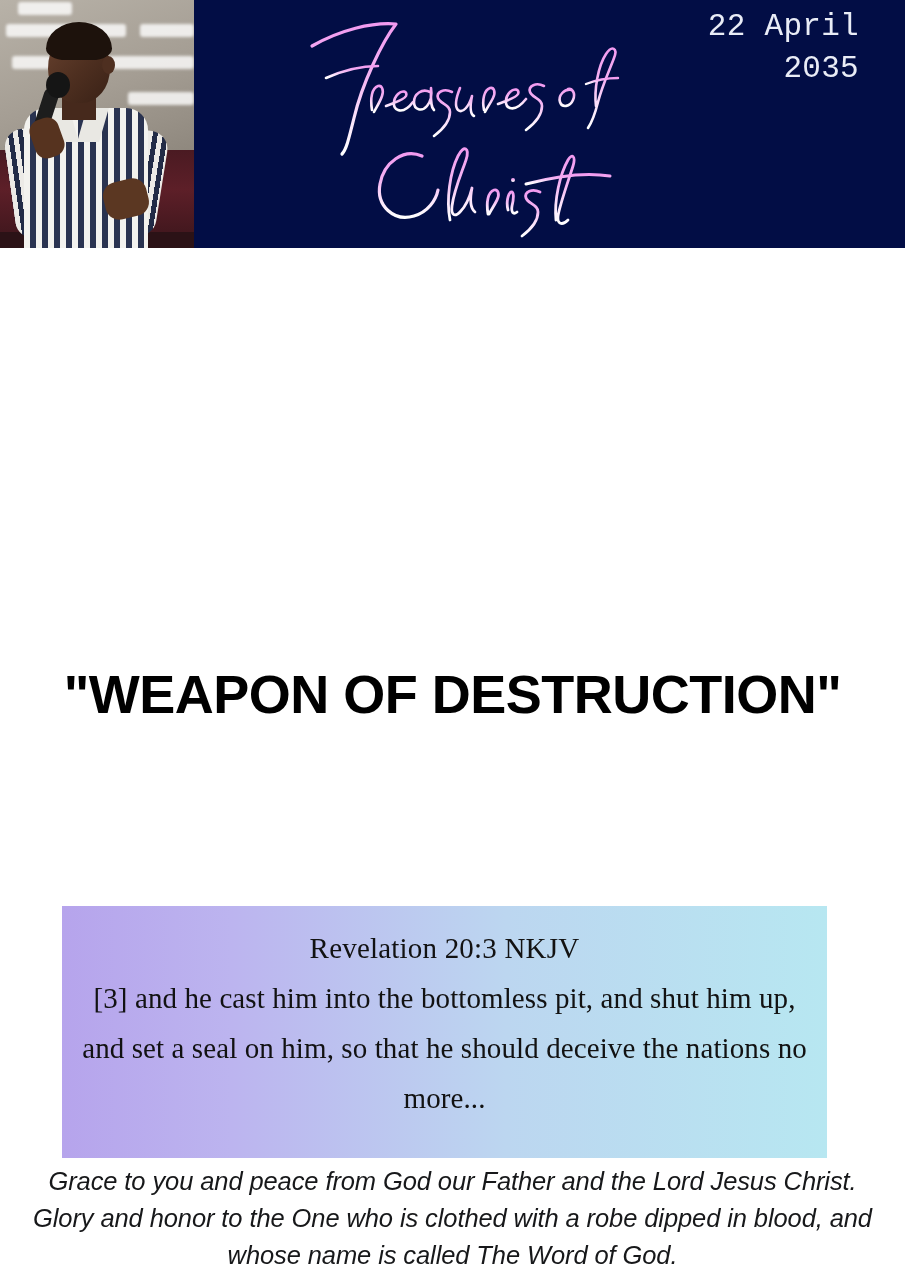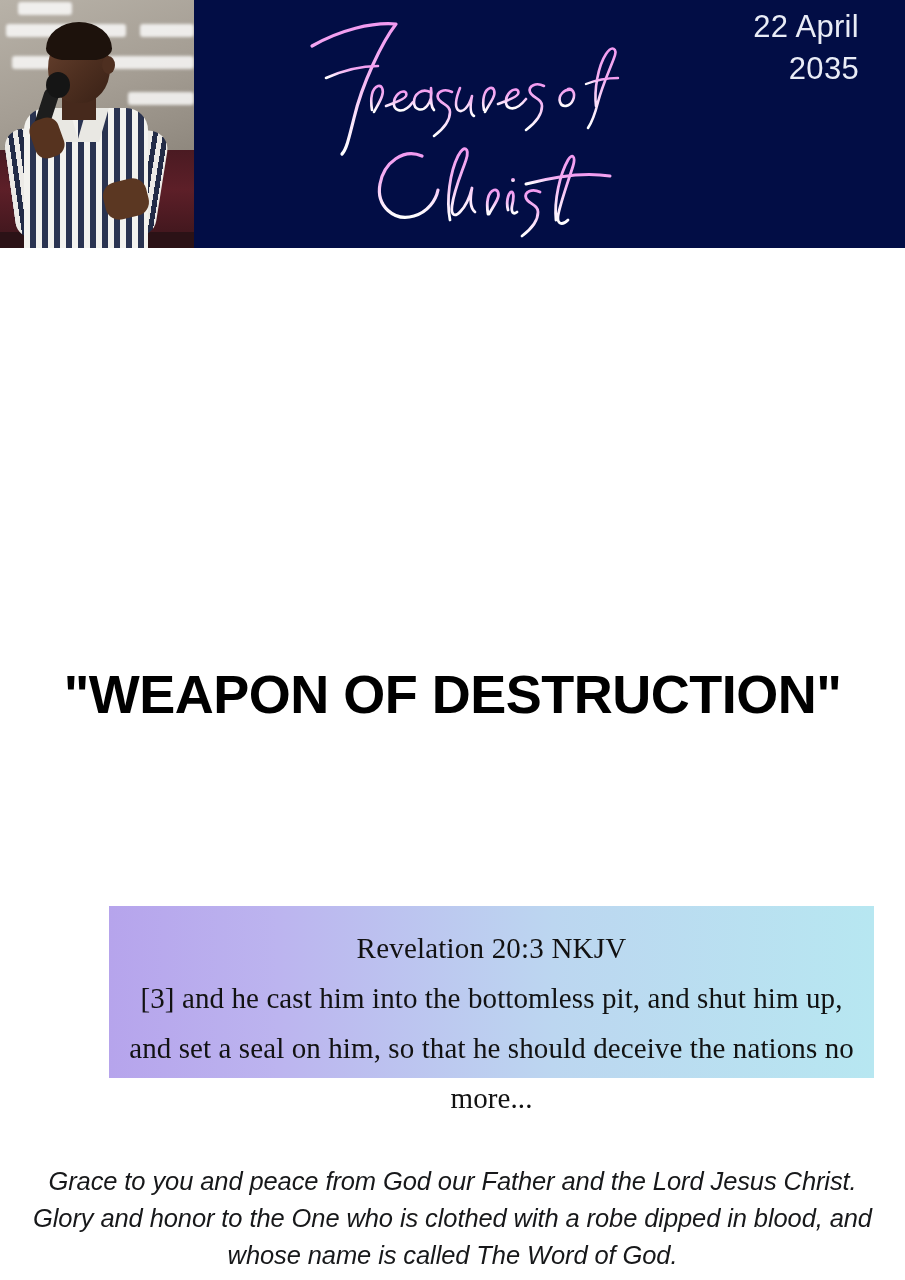--- a/index.html
+++ b/index.html
@@ -190,21 +190,21 @@
   }
   .logo-svg { display: block; width: 350px; height: 228px; }
 
   
   .date-block {
     position: absolute;
     right: 46px;
     top: 6px;
     width: 240px;
     text-align: right;
-    font-family: Liberation Sans, sans-serif;
+    font-family: Liberation Mono, monospace;
     color: #e9ecf6;
     font-size: 31px;
     line-height: 42px;
     letter-spacing: 0.3px;
   }
   .date-line { display: block; }
 
   
   .sermon-title {
     position: absolute;
@@ -219,28 +219,27 @@
     color: #000000;
     white-space: nowrap;
   }
 
   
   .scripture-box {
     position: absolute;
     left: 62px;
     top: 906px;
     width: 765px;
-    height: 172px;
+    height: 252px;
     background: linear-gradient(90deg, #b6a4ec 0%, #bcb4ef 22%, #bcd6f0 58%, #b7e7f1 100%);
     box-sizing: border-box;
     padding: 18px 16px 10px 16px;
     font-family: "Liberation Serif", serif;
     color: #121212;
     text-align: center;
-    margin-left: 47px;
   }
   .scripture-ref {
     font-size: 29px;
     line-height: 49px;
     letter-spacing: 0.2px;
   }
   .scripture-text {
     font-size: 29px;
     line-height: 50px;
     letter-spacing: 0.1px;

